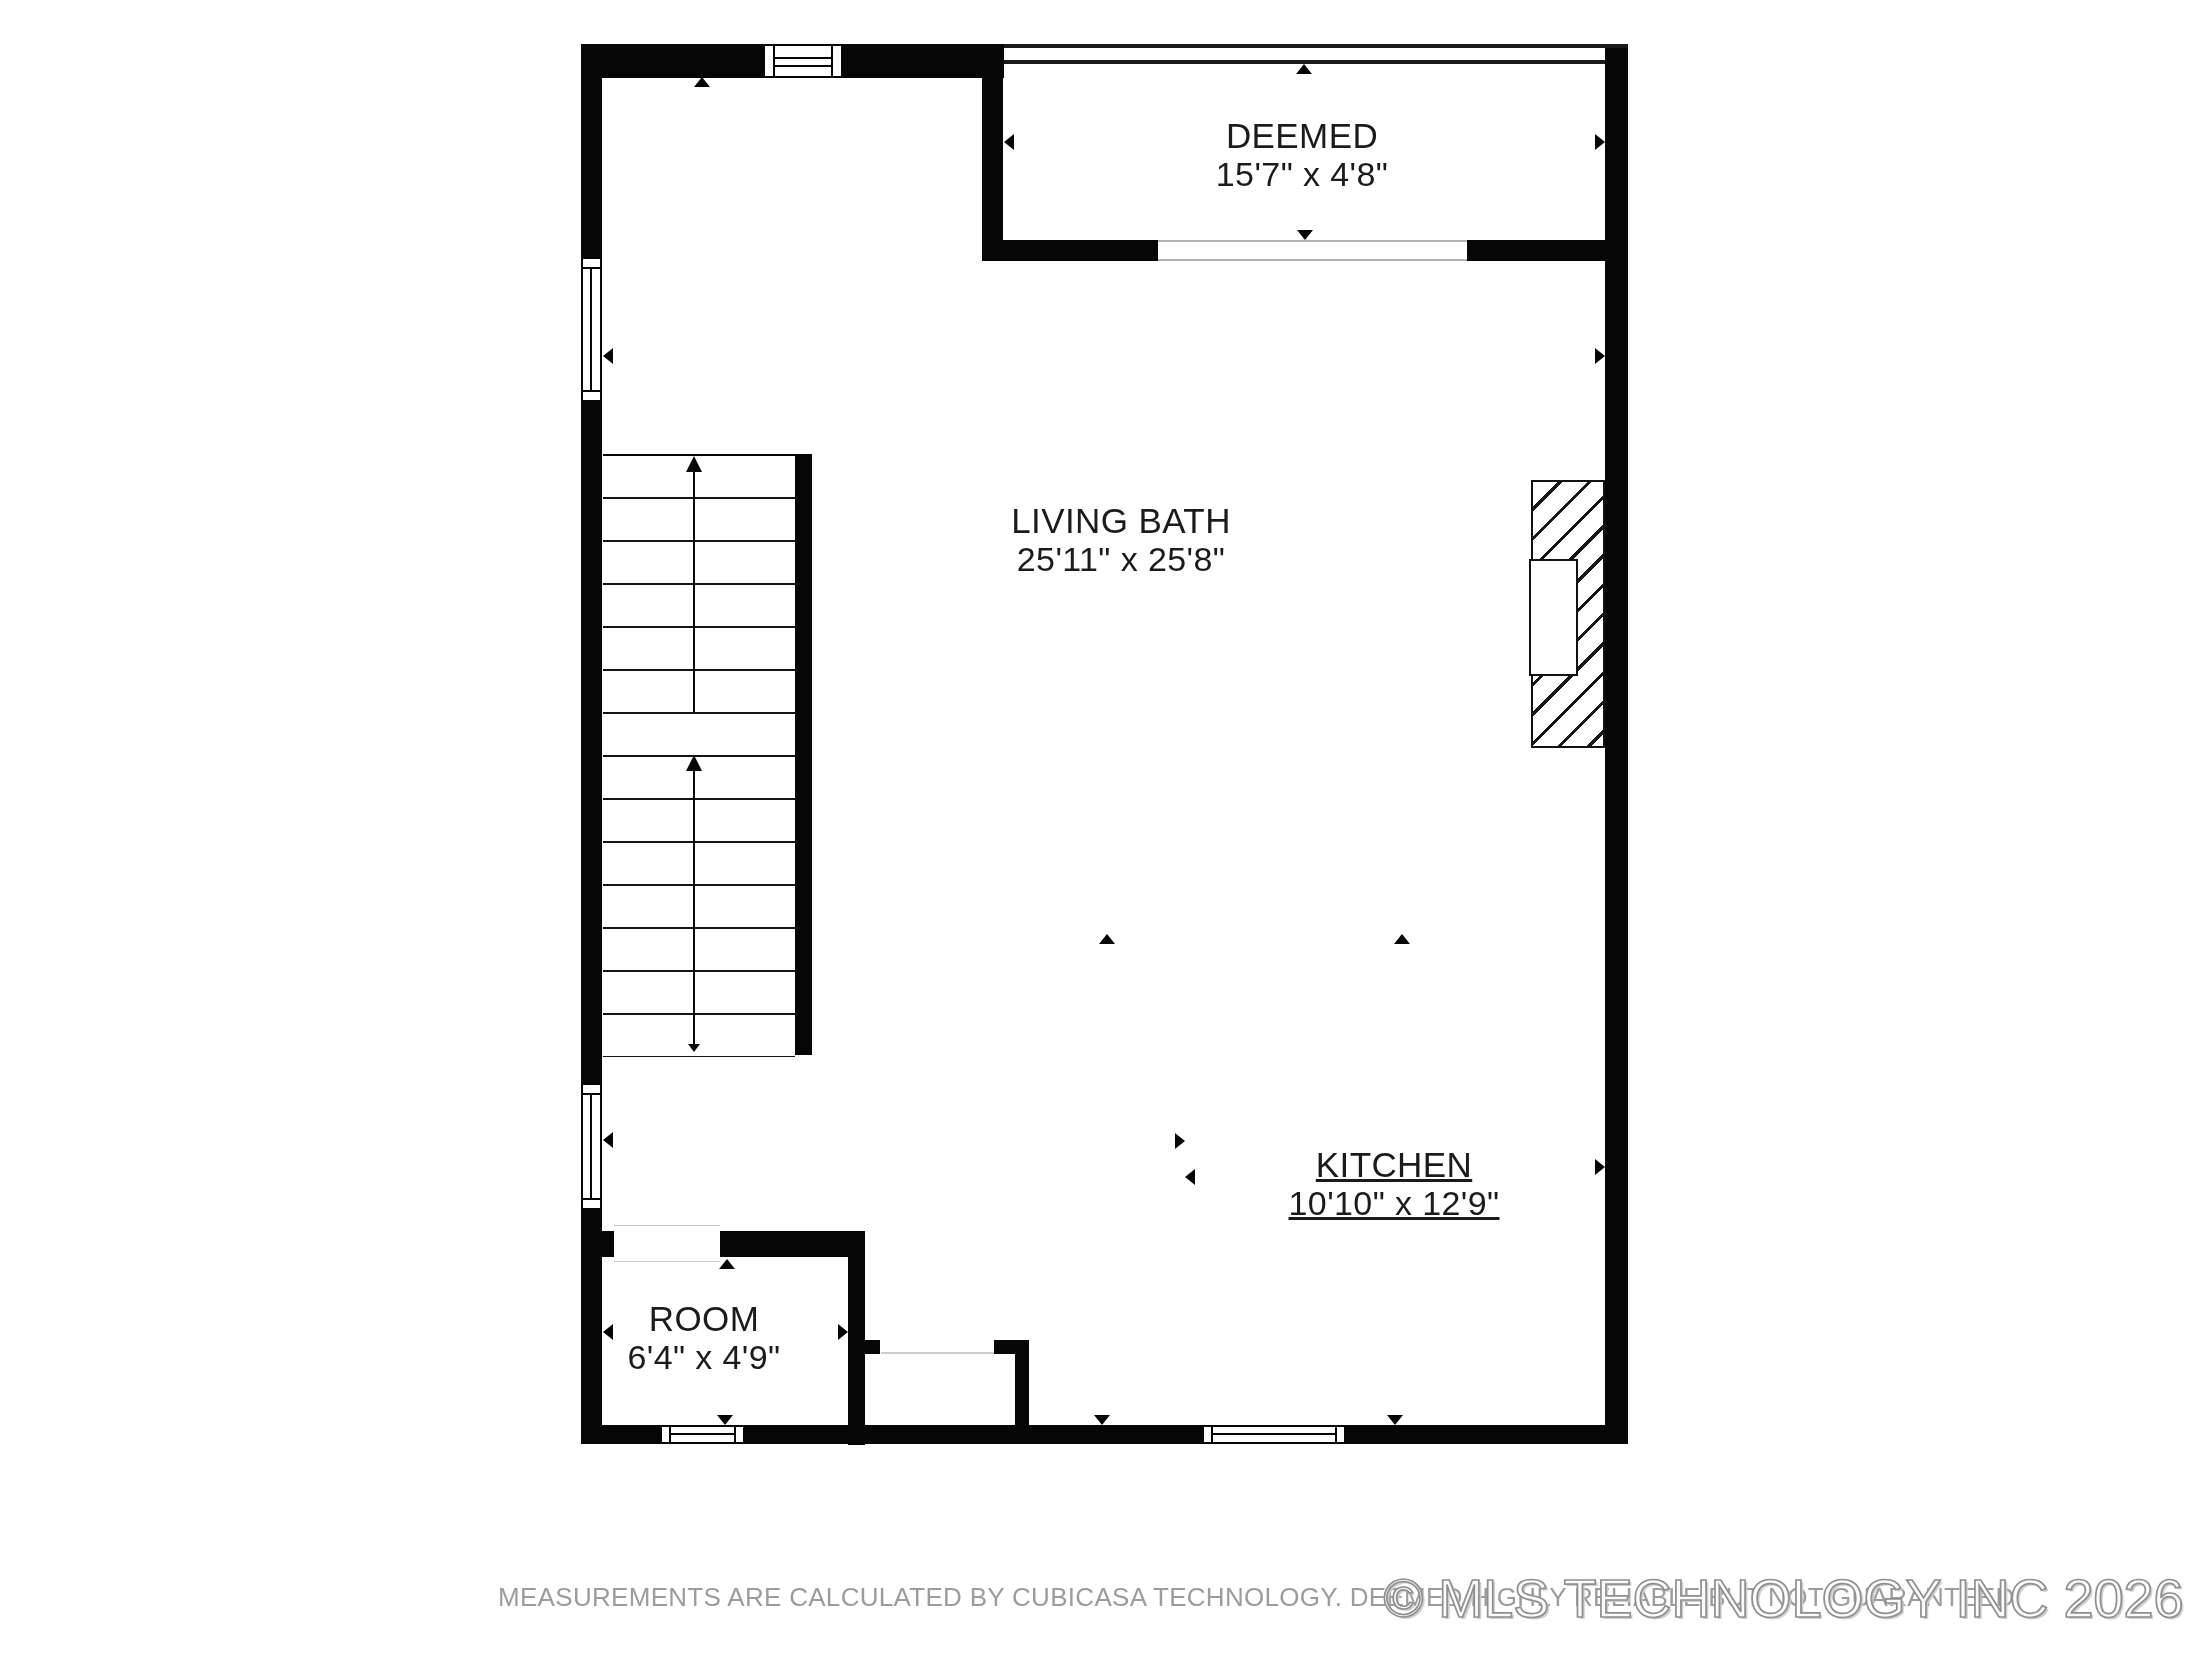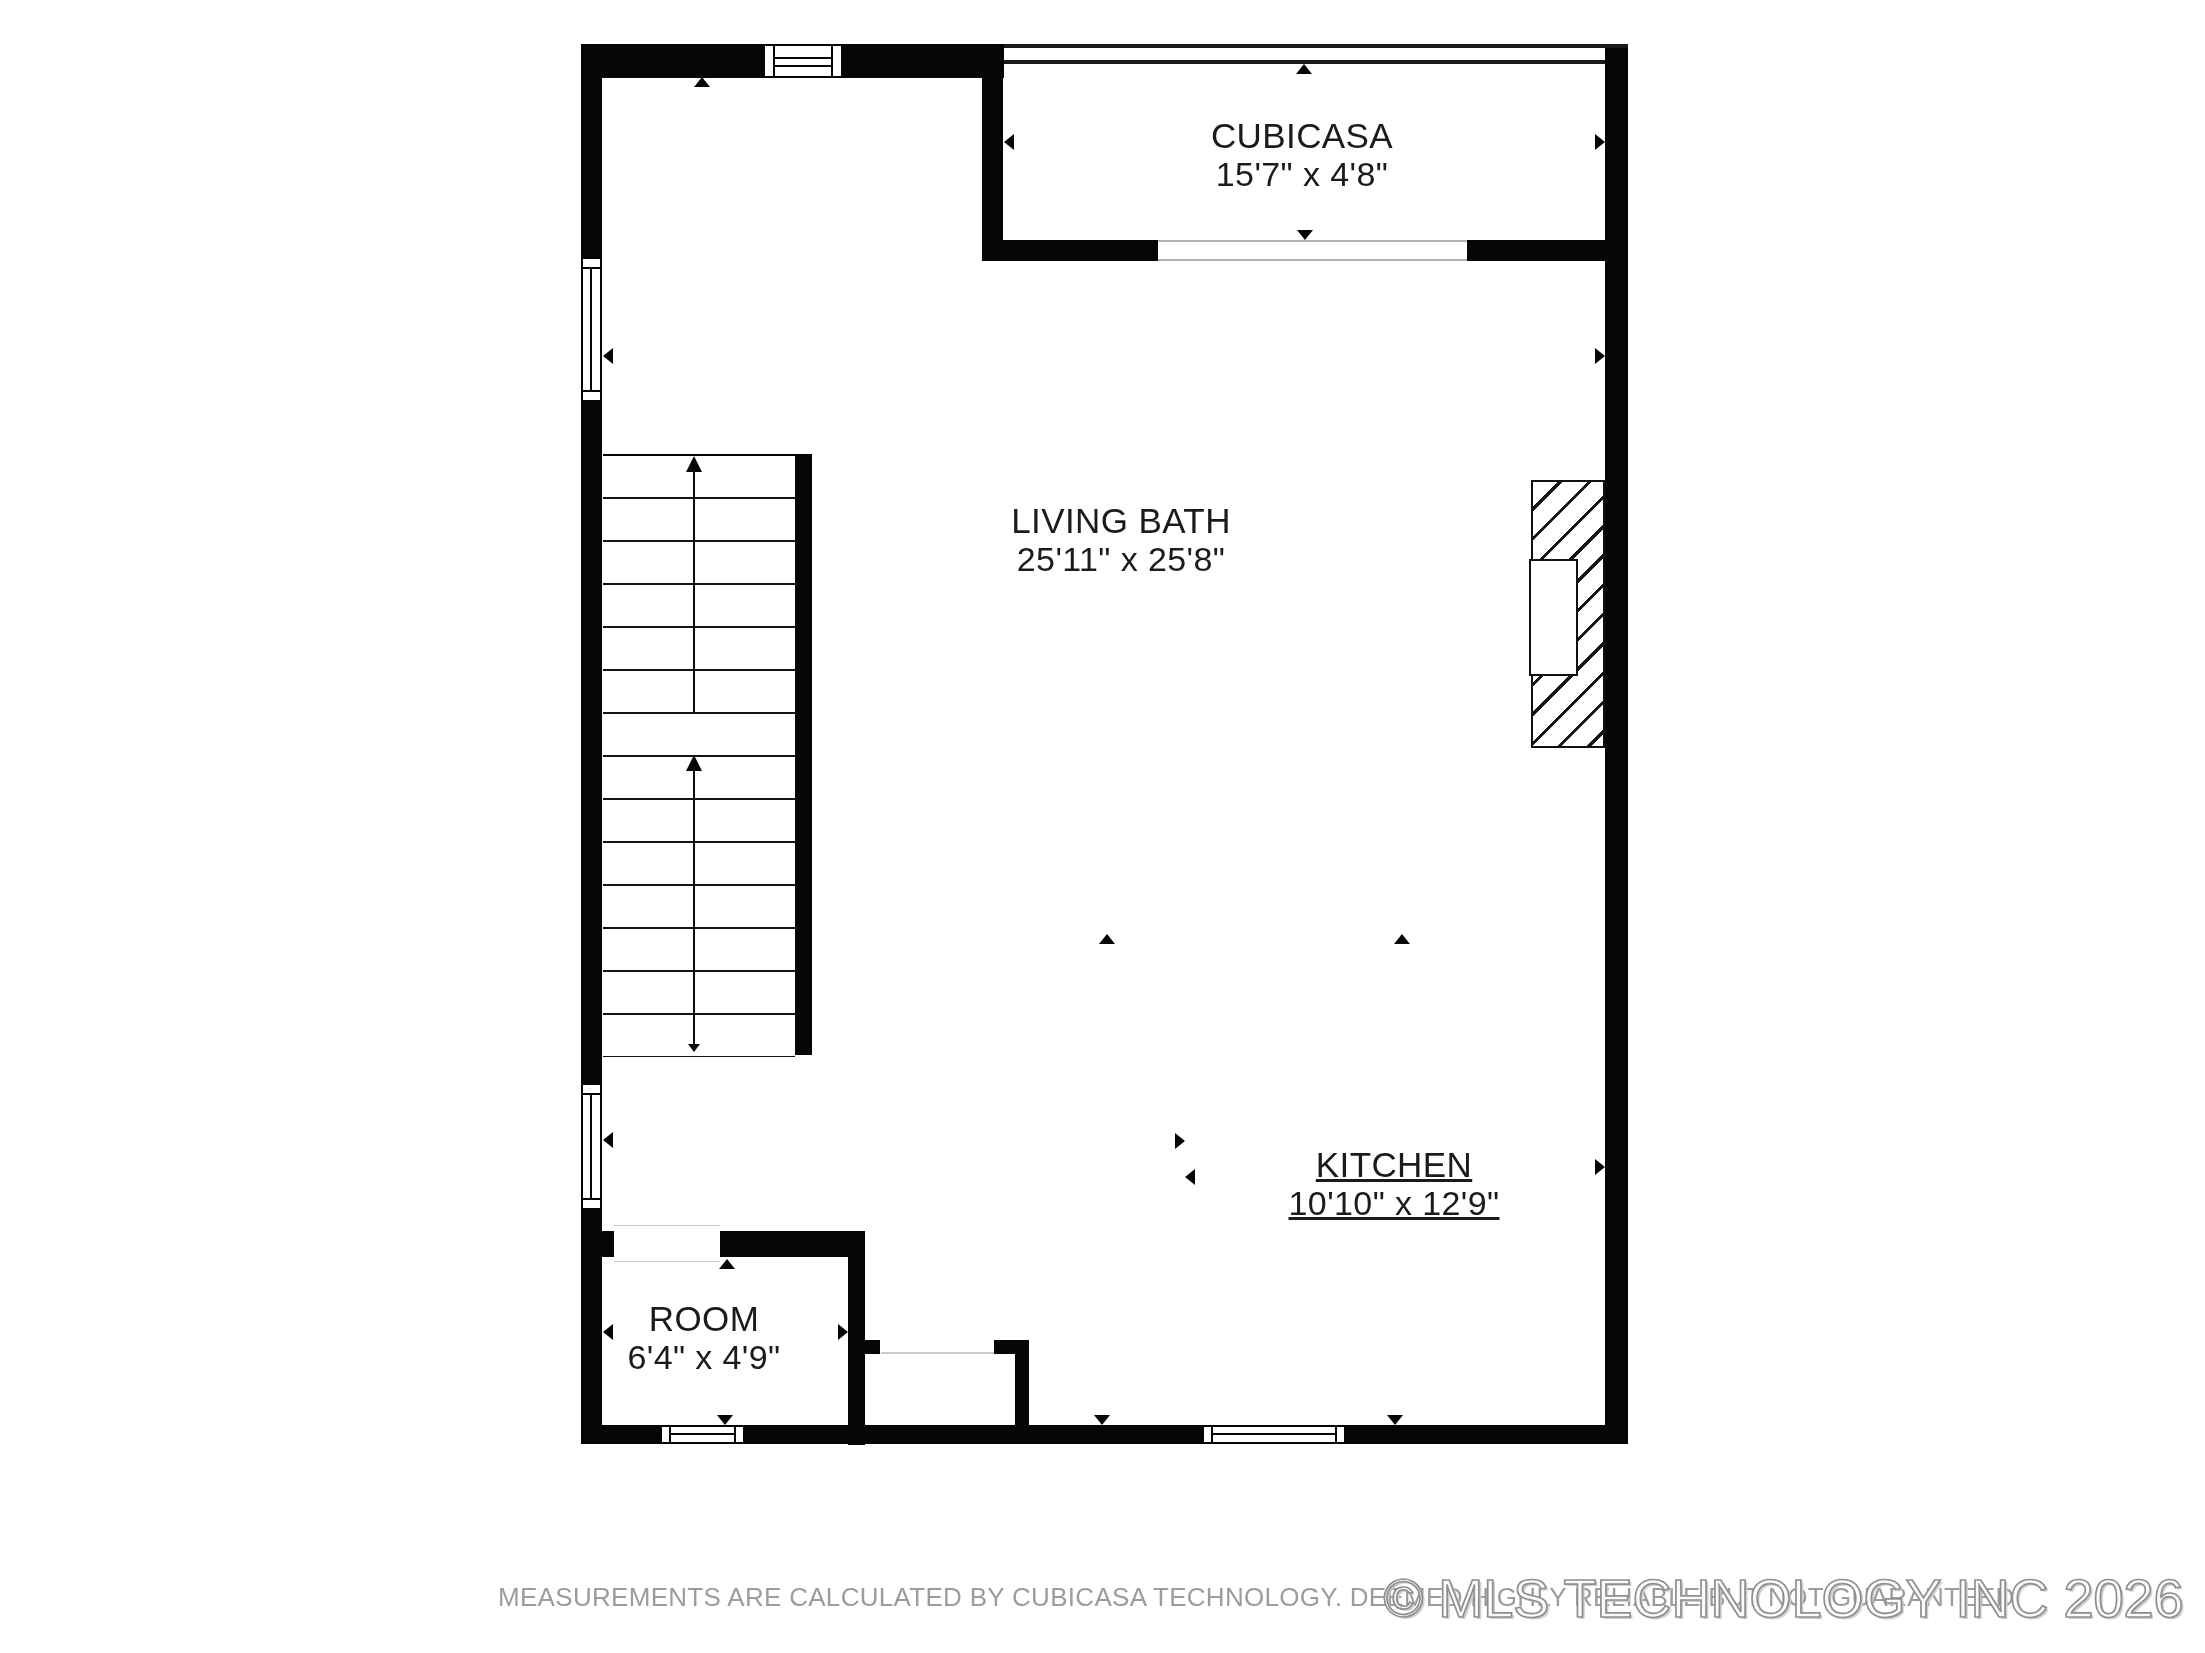--- a/index.html
+++ b/index.html
@@ -127,21 +127,21 @@
   <div class="tri right" style="left:1175px; top:1133px;"></div>
   <div class="tri left" style="left:1185px; top:1169px;"></div>
   <div class="tri up" style="left:719px;  top:1259px;"></div>
   <div class="tri left" style="left:603px;  top:1324px;"></div>
   <div class="tri right" style="left:838px; top:1324px;"></div>
   <div class="tri down" style="left:717px;  top:1415px;"></div>
   <div class="tri down" style="left:1094px; top:1415px;"></div>
   <div class="tri down" style="left:1387px; top:1415px;"></div>
 
   <div class="room-label" style="left:1302px; top:155px;">
-    <div>CUBICASA</div>
+    <div>DEEMED</div>
     <div class="dims">15'7" x 4'8"</div>
   </div>
 
   <div class="room-label" style="left:1121px; top:540px;">
     <div>LIVING BATH</div>
     <div class="dims">25'11" x 25'8"</div>
   </div>
 
 
   <div class="room-label" style="left:1394px; top:1184px;text-decoration:underline;">

